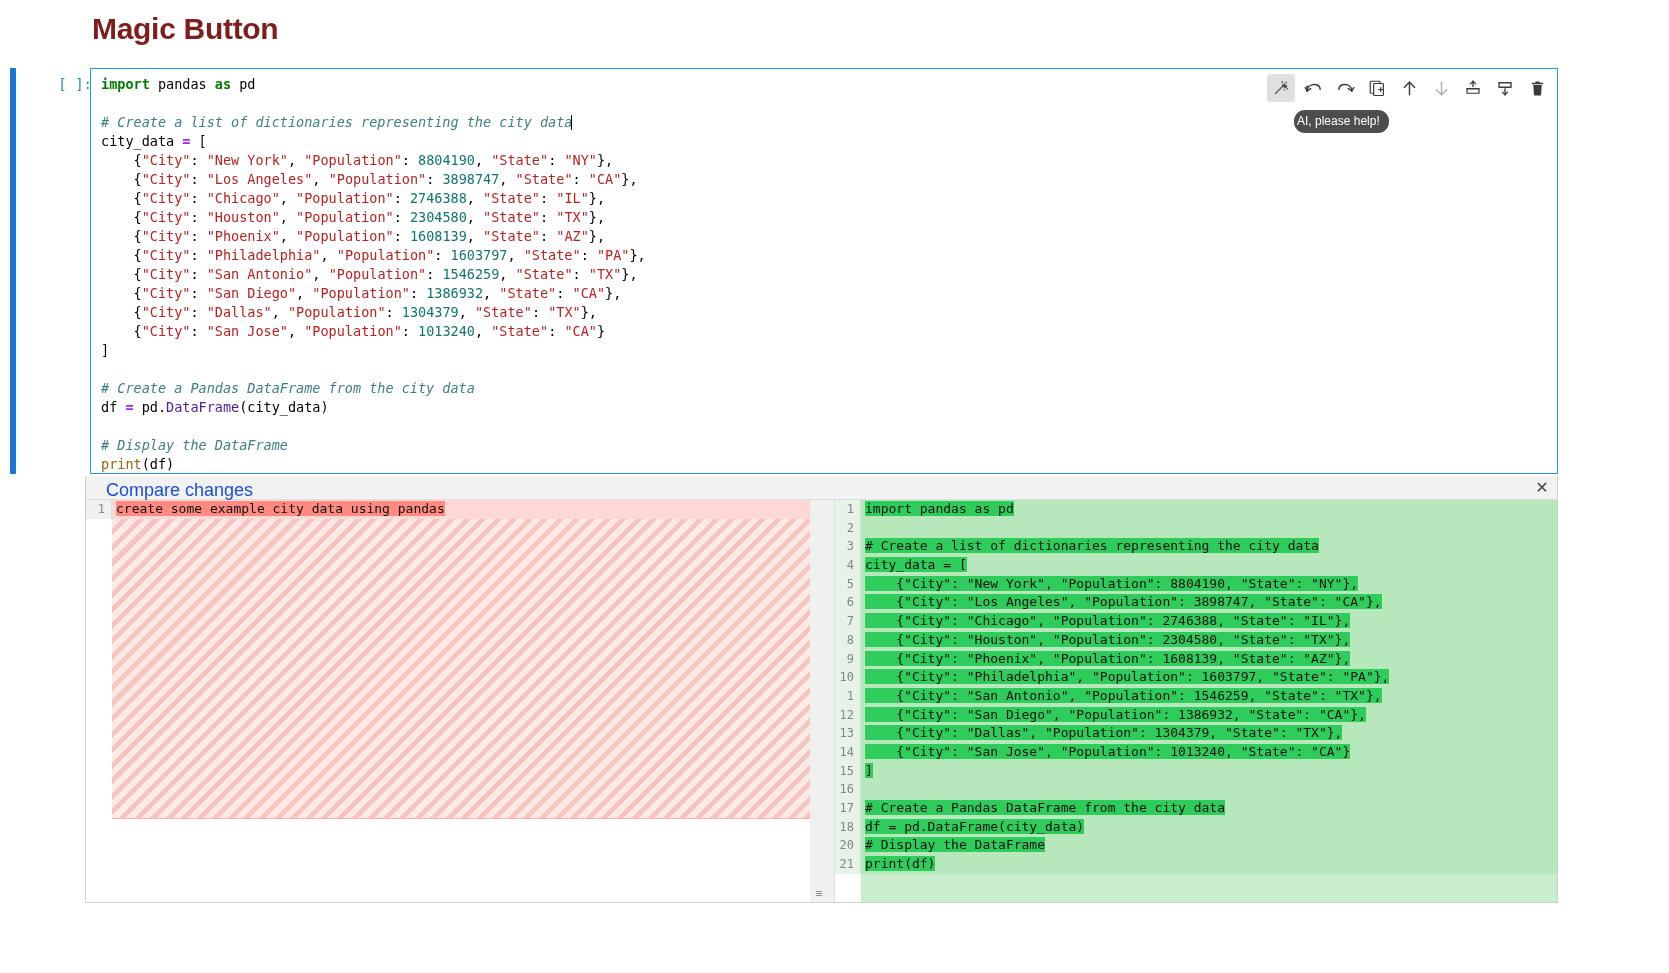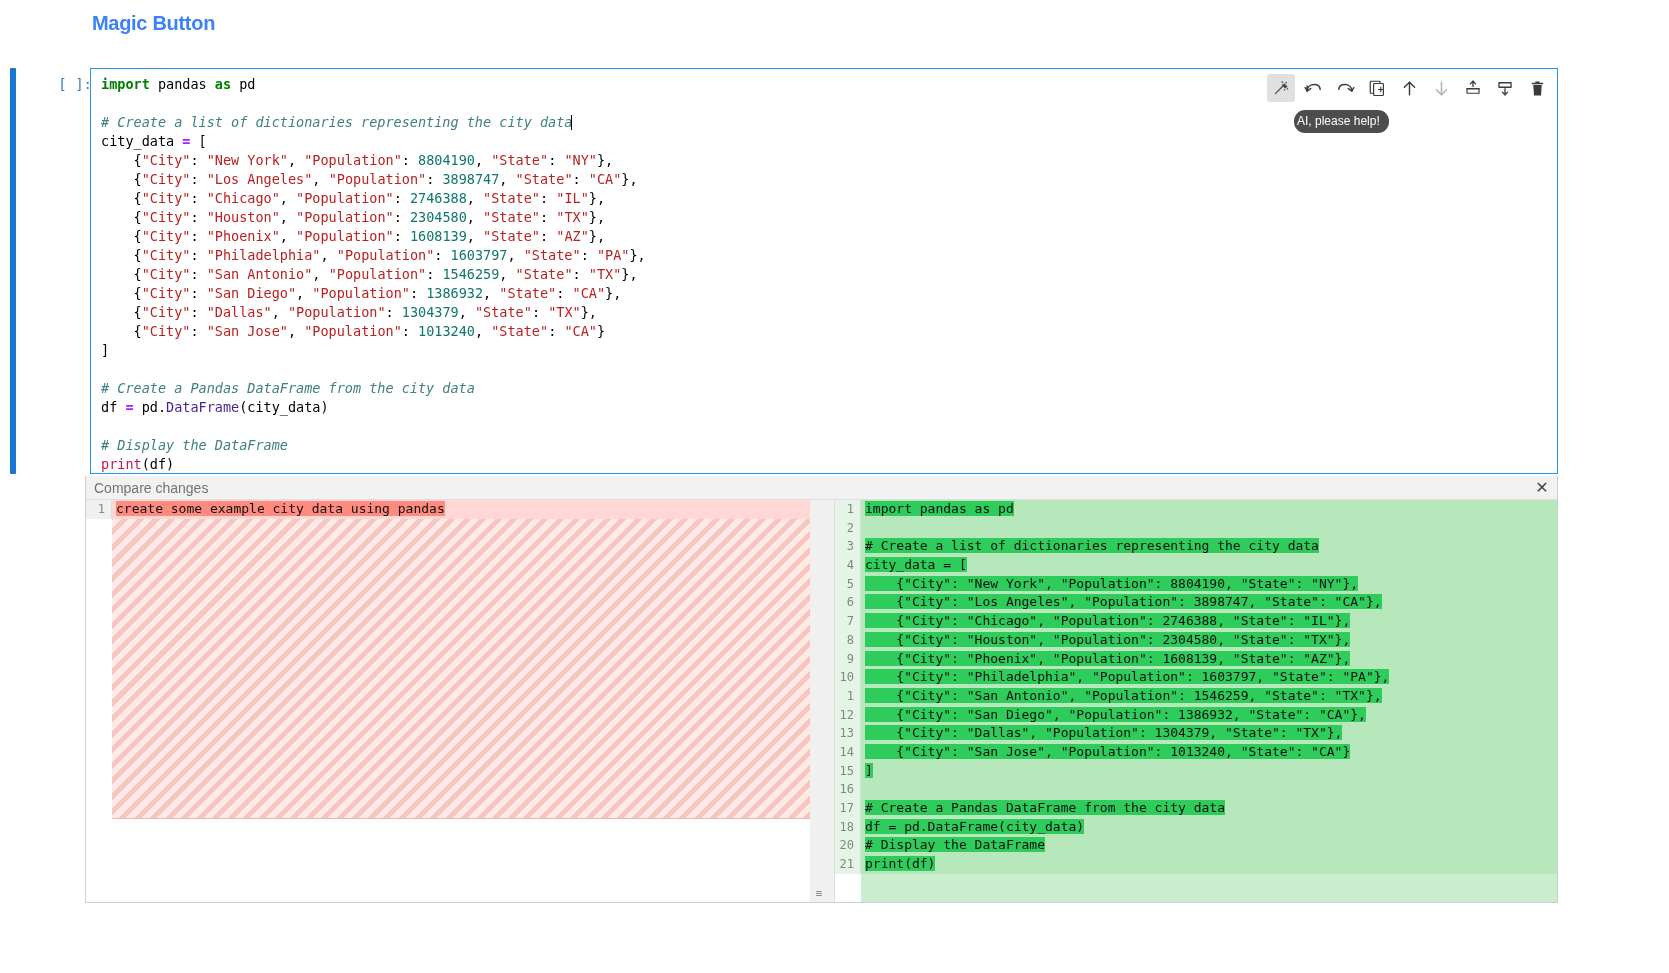--- a/index.html
+++ b/index.html
@@ -8,23 +8,23 @@
     width: 1669px; height: 973px;
     background: #ffffff;
     font-family: "Liberation Sans", sans-serif;
     overflow: hidden;
   }
 
   
   #page-title {
     position: absolute;
     left: 92px; top: 12px;
-    font-size: 20px;
+    font-size: 30px;
     font-weight: bold;
-    color: #3b82f6;
+    color: #7f1d1d;
     letter-spacing: -0.3px;
   }
 
   
   #cell-wrap {
     position: absolute;
     left: 10px; top: 68px;
     width: 1548px; height: 406px;
   }
   #cell-active-bar {
@@ -59,21 +59,21 @@
     line-height: 19px;
     white-space: pre;
     color: #000000;
     tab-size: 4;
   }
   .tok-kw  { color: #008000; font-weight: bold; }
   .tok-com { color: #408080; font-style: italic; }
   .tok-str { color: #ba2121; }
   .tok-num { color: #0f766e; }
   .tok-op  { color: #aa22ff; font-weight: bold; }
-  .tok-bi  { color: #be185d; }
+  .tok-bi  { color: #a16207; }
   .tok-fn  { color: #4c1d95; }
   .caret {
     display: inline-block;
     width: 1px; height: 15px;
     background: #000;
     vertical-align: -3px;
     margin-left: -1px;
   }
 
   
@@ -115,23 +115,23 @@
     border-top: none;
   }
   #diff-header {
     position: relative;
     height: 24px;
     background: #f2f2f2;
     border-bottom: 1px solid #dedede;
   }
   #diff-header-label {
     position: absolute;
-    left: 8px; top: 4px;
-    font-size: 14px;
-    color: #737373;
+    left: 20px; top: 4px;
+    font-size: 18px;
+    color: #1d4ed8;
   }
   #diff-close {
     position: absolute;
     right: 6px; top: 2px;
     width: 18px; height: 18px;
     display: flex; align-items: center; justify-content: center;
     cursor: pointer;
     color: #444;
   }
 

